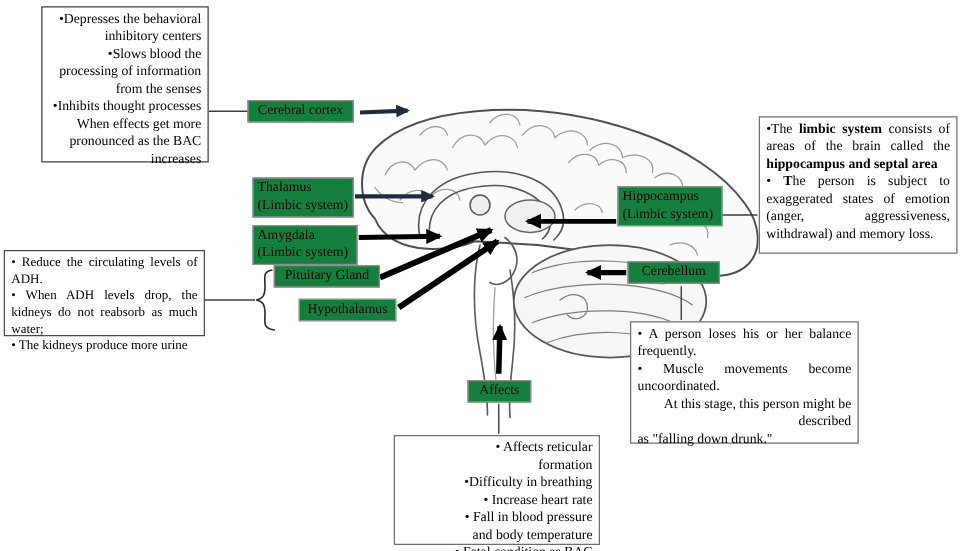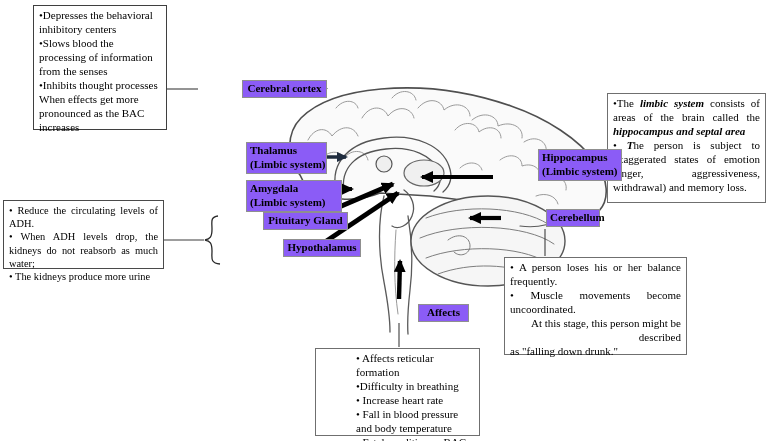--- a/index.html
+++ b/index.html
@@ -5,31 +5,31 @@
   html,body{margin:0;padding:0;background:#fff;}
   .stage{
     position:relative;width:768px;height:441px;background:#ffffff;
     font-family:"Liberation Serif", serif;color:#000;overflow:hidden;
   }
   svg.art{position:absolute;left:0;top:0;width:768px;height:441px;}
   .note{
     position:absolute;background:#fff;border:1px solid #4a4a4a;
     font-size:11px;line-height:1.27;padding:3px 5px;box-sizing:border-box;
   }
-  .note .nl{text-align:left;}
+  .note .nl{text-align:right;}
   .note.just .nl, .note.just p{text-align:justify;}
   .note p{margin:0;}
   .note.small{font-size:10.4px;}
   .lbl{
-    position:absolute;background:#8b5cf6;border:1px solid #8f8f8f;
-    font-weight:bold;font-size:11px;line-height:1.25;
-    padding:1px 3px;box-sizing:border-box;white-space:nowrap;margin-left:44px;
+    position:absolute;background:#15803d;border:1px solid #8f8f8f;
+    font-weight:normal;font-size:11px;line-height:1.25;
+    padding:1px 3px;box-sizing:border-box;white-space:nowrap;
   }
   .lbl.center{text-align:center;}
-  b{font-weight:bold;font-style:italic;}
+  b{font-weight:bold;}
 </style>
 </head>
 <body>
 
 <div class="stage">
 
   <svg class="art" viewBox="0 0 768 441">
     <defs>
       <marker id="ah-black" markerUnits="userSpaceOnUse" markerWidth="14" markerHeight="12" refX="11" refY="6" orient="auto">
         <path d="M0,0 L13,6 L0,12 Z" fill="#000"></path>
@@ -145,31 +145,31 @@
     <div class="nl">• Fatal condition as BAC increases</div>
   </div>
 
   <div class="lbl center" style="left:198px;top:80px;width:85px;">Cerebral cortex</div>
 
   <div class="lbl" style="left:202px;top:142px;width:81px;">
     <div>Thalamus</div>
     <div>(Limbic system)</div>
   </div>
 
-  <div class="lbl" style="left:202px;top:180px;width:96px;">
+  <div class="lbl" style="left:202px;top:180px;width:84px;">
     <div>Amygdala</div>
     <div>(Limbic system)</div>
   </div>
 
   <div class="lbl center" style="left:219px;top:212px;width:85px;">Pituitary Gland</div>
 
   <div class="lbl center" style="left:239px;top:239px;width:78px;">Hypothalamus</div>
 
   <div class="lbl center" style="left:374px;top:304px;width:51px;">Affects</div>
 
   <div class="lbl" style="left:494px;top:149px;width:84px;">
     <div>Hippocampus</div>
     <div>(Limbic system)</div>
   </div>
 
-  <div class="lbl center" style="left:502px;top:209px;width:54px;">Cerebellum</div>
+  <div class="lbl center" style="left:502px;top:209px;width:74px;">Cerebellum</div>
 
 </div>
 
 </body></html>

